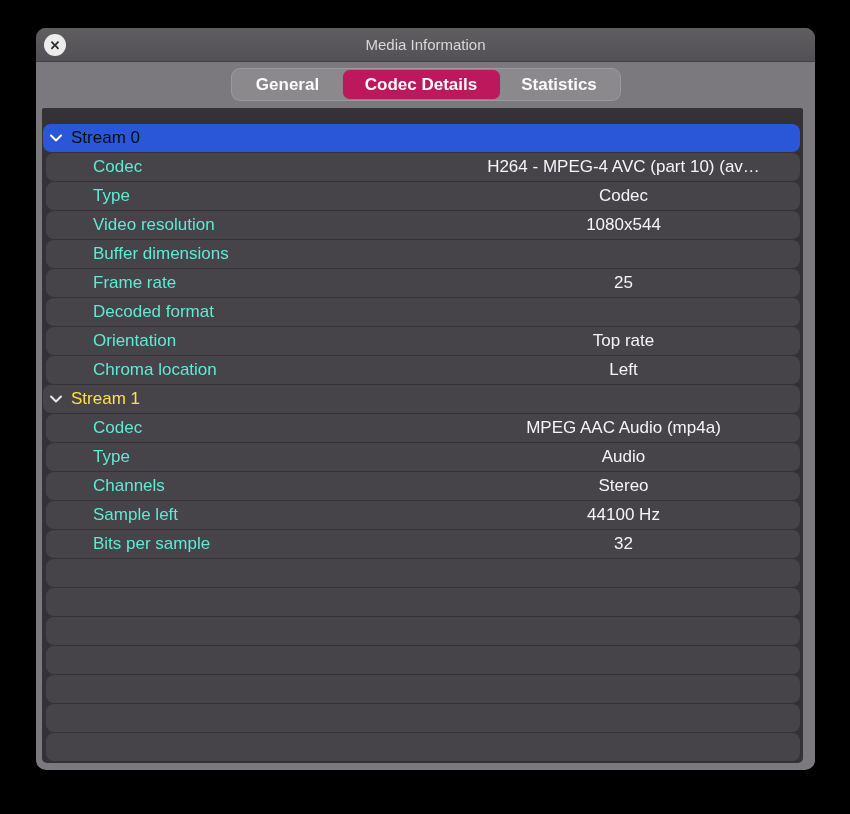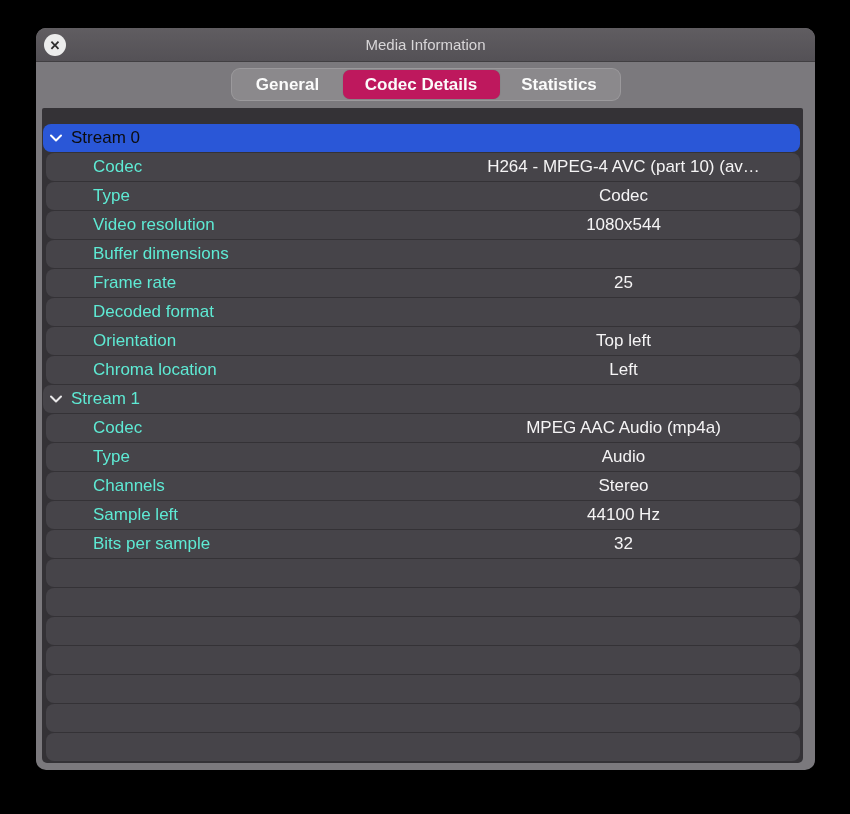--- a/index.html
+++ b/index.html
@@ -42,21 +42,21 @@
     background: #343236; border-radius: 2px 2px 5px 5px; overflow: hidden;
     padding-top: 16px; }
 
   .row { position: relative; height: 28px; margin: 0 3px 1px 4px;
     background: #464449; border-radius: 8px;
     display: flex; align-items: center; cursor: default; }
   .row.header { margin-left: 1px; }
   .row.selected { background: #2a57d7; }
 
   .row .chevron { width: 12px; height: 8px; margin-left: 7px; flex: 0 0 auto; }
-  .row.header .stream-label { margin-left: 9px; color: #5eead4; font-size: 17px; }
+  .row.header .stream-label { margin-left: 9px; color: #fde047; font-size: 17px; }
   .row.selected .stream-label { color: #0c0c0e; }
 
   .row .label { margin-left: 47px; color: #5eead4; font-size: 17px; white-space: nowrap; }
   .row .value { position: absolute; left: 407px; right: 6px; color: #f5f4f5;
     font-size: 17px; white-space: nowrap; overflow: hidden; text-align: center; }
 
   .row.empty { background: #464449; }
 </style>
 </head>
 <body>
@@ -112,21 +112,21 @@
         <span class="value">25</span>
       </div>
 
       <div class="row">
         <span class="label">Decoded format</span>
         <span class="value"></span>
       </div>
 
       <div class="row">
         <span class="label">Orientation</span>
-        <span class="value">Top left</span>
+        <span class="value">Top rate</span>
       </div>
 
       <div class="row">
         <span class="label">Chroma location</span>
         <span class="value">Left</span>
       </div>
 
       <div class="row header">
         <svg class="chevron" viewBox="0 0 12 8">
             <polyline points="1,1.5 6,6.5 11,1.5" fill="none" stroke="#e9e8e9" stroke-width="2" stroke-linecap="round" stroke-linejoin="round"></polyline>

